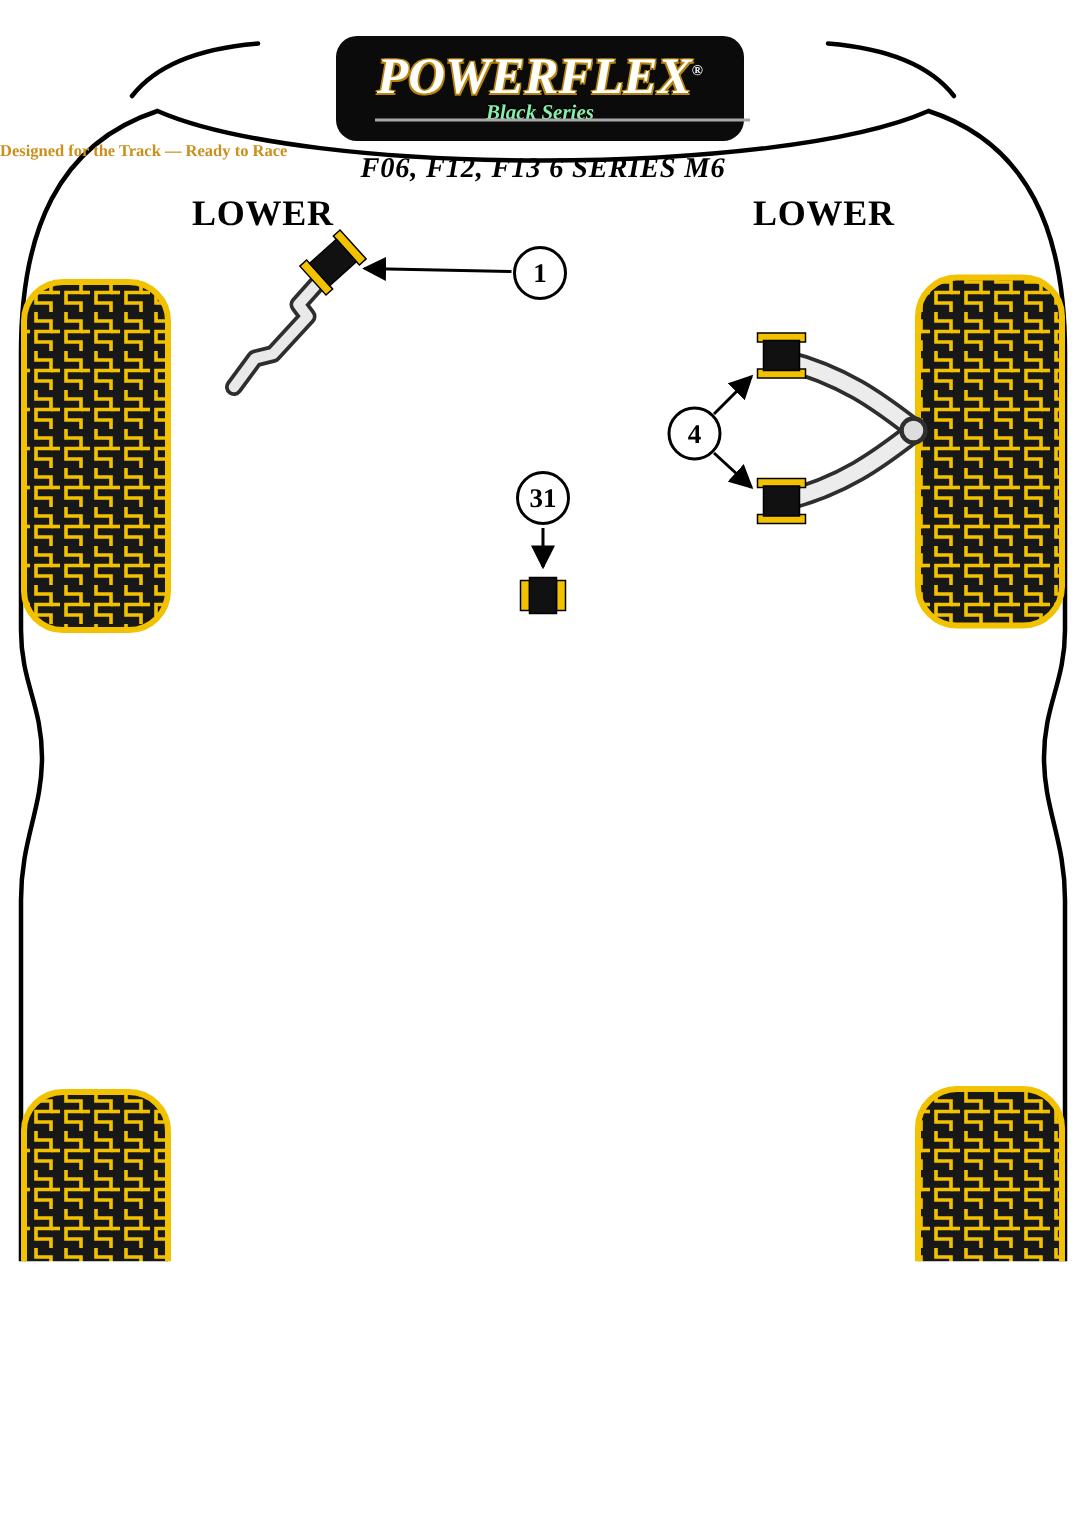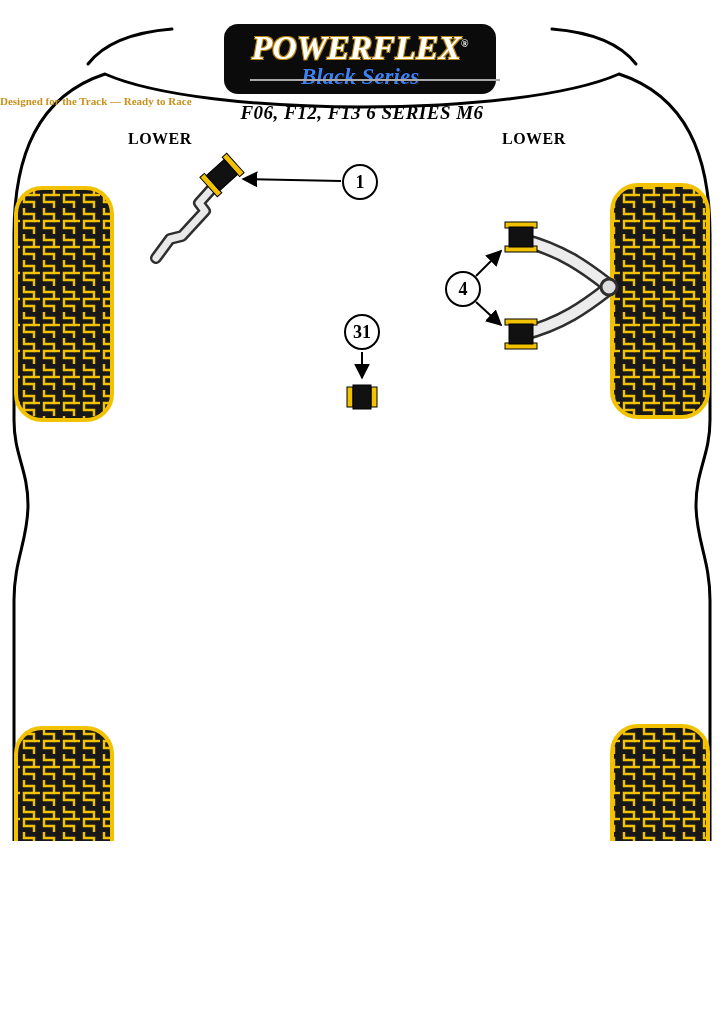--- a/index.html
+++ b/index.html
@@ -20,41 +20,41 @@
   .brand{
     color:#ffffff;font-style:italic;font-weight:bold;
     font-size:34px;line-height:1;letter-spacing:0px;white-space:nowrap;
     text-shadow:-1px -1px 0 #b8860b,1px -1px 0 #b8860b,-1px 1px 0 #b8860b,1px 1px 0 #b8860b;
   }
   .brand .reg{
     font-size:10px;font-style:normal;vertical-align:super;
     text-shadow:none;color:#ffffff;
   }
   .series{
-    color:#3b82f6;font-style:italic;font-weight:bold;
-    font-size:23px;line-height:1;margin-top:0;white-space:nowrap;
+    color:#86efac;font-style:italic;font-weight:bold;
+    font-size:14px;line-height:1;margin-top:0;white-space:nowrap;
     text-shadow:-1px 0 0 #000,1px 0 0 #000,0 -1px 0 #000,0 1px 0 #000,1px 1px 0 #5a3c00;
     z-index:7;position:relative;
   }
   .series-line{
     left:250px;top:79px;width:250px;height:2px;background:#a8a8a8;z-index:6;
   }
   .tagline{
     left:0;top:95px;width:724px;text-align:left;
     color:#c9901c;font-weight:bold;font-size:11px;z-index:5;
   }
 
   
   .title{
     left:0;top:102px;width:724px;text-align:center;
     font-weight:bold;font-style:italic;font-size:19px;color:#000;z-index:4;
     letter-spacing:0.5px;
   }
   .side-label{
-    font-weight:bold;font-size:16px;color:#000;z-index:4;letter-spacing:0.5px;
+    font-weight:bold;font-size:24px;color:#000;z-index:4;letter-spacing:0.5px;
   }
   .label-lower{left:128px;top:130px;}
   .label-upper{left:502px;top:130px;}
 
   
   .callout{
     width:36px;height:36px;border:2.5px solid #000;border-radius:50%;
     background:#fff;display:flex;align-items:center;justify-content:center;
     font-weight:bold;font-size:18px;color:#000;z-index:8;box-sizing:border-box;
     cursor:pointer;

